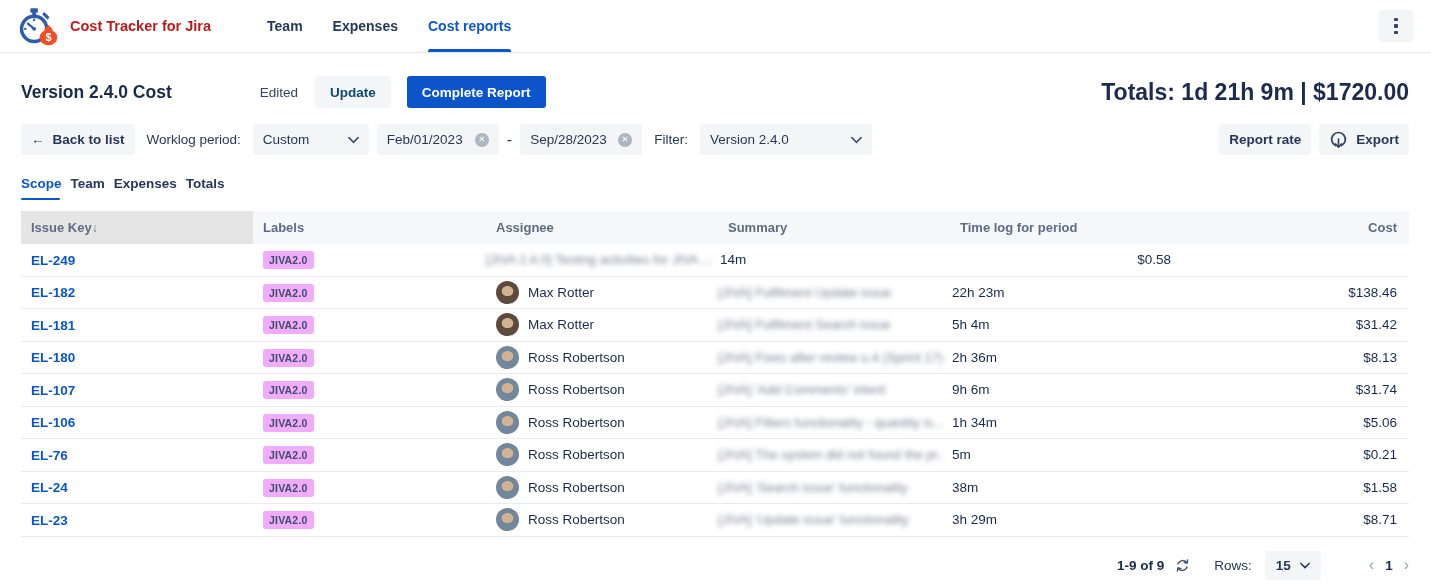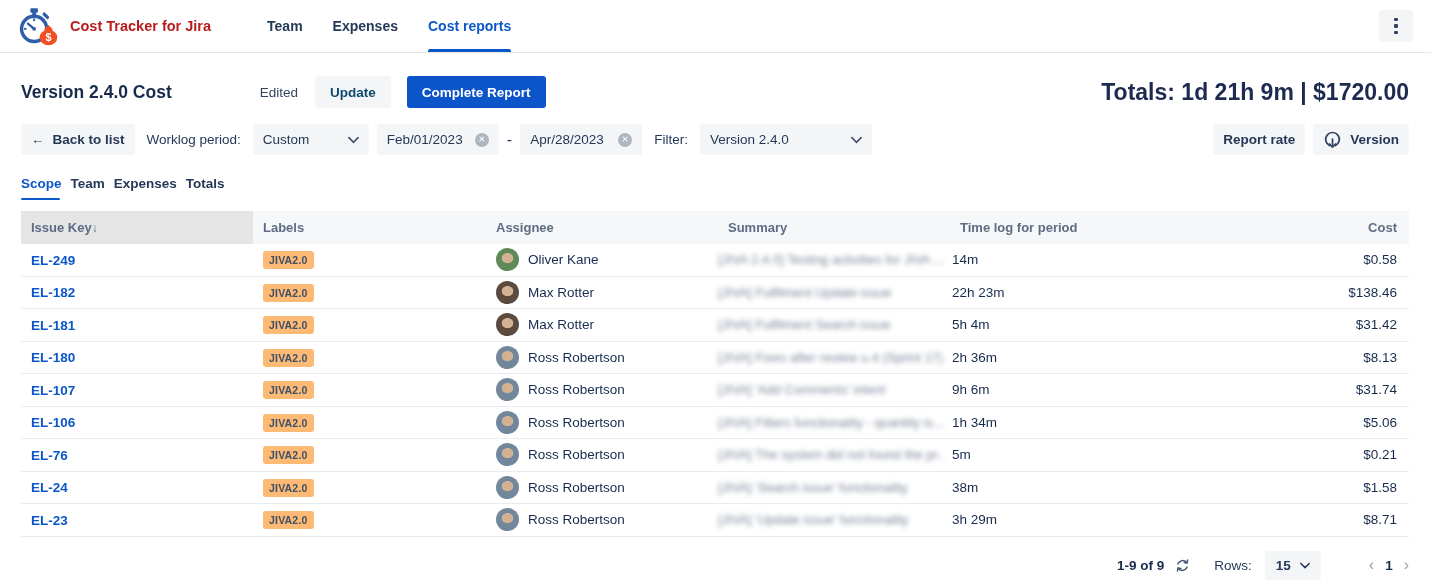--- a/index.html
+++ b/index.html
@@ -64,21 +64,21 @@
   .thead { background:#F6F7F8; height:33px; align-items:center; }
   .th { font-size:13px; font-weight:700; color:#5E6C84; padding-left:10px; }
   .th-sorted { background:#e5e5e5; height:100%; display:flex; align-items:center;
     cursor:pointer; }
   .sort-arrow { font-size:12px; color:#64748B; font-weight:400; }
   .th-cost { text-align:right; padding-right:12px; }
   .trow { height:32.5px; align-items:center; border-bottom:1px solid #E9EBEE; }
   .cell-key { padding-left:10px; }
   .cell-key a { color:#0B57C9; font-weight:600; font-size:13.5px; text-decoration:none;
     cursor:pointer; }
-  .badge { margin-left:10px; display:inline-block; background:#fdba74; border-radius:3px;
+  .badge { margin-left:10px; display:inline-block; background:#f0abfc; border-radius:3px;
     padding:3px 6px; font-size:10.5px; font-weight:700; color:#3F4F66; letter-spacing:.2px; }
   .cell-assignee { display:flex; align-items:center; gap:9px; padding-left:10px;
     font-size:13.5px; color:#172B4D; }
   .avatar { width:23px; height:23px; border-radius:50%; flex:0 0 auto;
     background:radial-gradient(ellipse 46% 40% at 50% 44%, #d3b294 0%, #d3b294 52%, var(--av,#72879b) 58%); }
   .cell-summary { font-size:13px; color:#44546F; filter:blur(2.4px); opacity:.72;
     white-space:nowrap; overflow:hidden; max-width:225px; }
   .cell-time { font-size:13.5px; color:#172B4D; padding-left:2px; }
   .cell-cost { font-size:13.5px; color:#172B4D; text-align:right; padding-right:12px; }
 
@@ -150,41 +150,41 @@
       <svg width="11" height="8" viewBox="0 0 12 8">
           <path d="M1 1.5l5 5 5-5" stroke="#42526E" stroke-width="1.8" fill="none" stroke-linecap="round"></path>
         </svg>
     </div>
     <div class="pill datepill">
       <span>Feb/01/2023</span>
       <span class="clear">✕</span>
     </div>
     <span class="dash">-</span>
     <div class="pill datepill">
-      <span>Apr/28/2023</span>
+      <span>Sep/28/2023</span>
       <span class="clear">✕</span>
     </div>
     <span class="flabel">Filter:</span>
     <div class="pill select sel-filter">
       <span>Version 2.4.0</span>
       <svg width="11" height="8" viewBox="0 0 12 8">
           <path d="M1 1.5l5 5 5-5" stroke="#42526E" stroke-width="1.8" fill="none" stroke-linecap="round"></path>
         </svg>
     </div>
     <div class="spacer"></div>
     <button class="pill back-btn">
       <span>Report rate</span>
     </button>
     <button class="pill back-btn export-btn">
       <svg width="19" height="20" viewBox="0 0 20 21">
         <path d="M7.1 16.4a7.2 7.2 0 1 1 5.8 0" fill="none" stroke="#344563" stroke-width="1.8" stroke-linecap="round"></path>
         <path d="M10 9.5v8.3" stroke="#344563" stroke-width="1.8" stroke-linecap="round"></path>
         <path d="M6.9 14.7 10 17.9l3.1-3.2" fill="none" stroke="#344563" stroke-width="1.8" stroke-linecap="round" stroke-linejoin="round"></path>
       </svg>
-      <span>Version</span>
+      <span>Export</span>
     </button>
   </div>
 
   <div class="tabs">
     <span class="tab active">Scope</span>
     <span class="tab">Team</span>
     <span class="tab">Expenses</span>
     <span class="tab">Totals</span>
   </div>
 
@@ -200,24 +200,20 @@
       <div class="th">Time log for period</div>
       <div class="th th-cost">Cost</div>
     </div>
     <div id="table-body">
   <div class="grid-cols trow">
     <div class="cell-key">
       <a>EL-249</a>
     </div>
     <div>
       <span class="badge">JIVA2.0</span>
-    </div>
-    <div class="cell-assignee">
-      <span class="avatar" style="--av: #5f8a57;"></span>
-      <span>Oliver Kane</span>
     </div>
     <div>
       <div class="cell-summary">[JIVA 2.4.0] Testing activities for JIVA ...</div>
     </div>
     <div class="cell-time">14m</div>
     <div class="cell-cost">$0.58</div>
   </div>
 
   <div class="grid-cols trow">
     <div class="cell-key">

